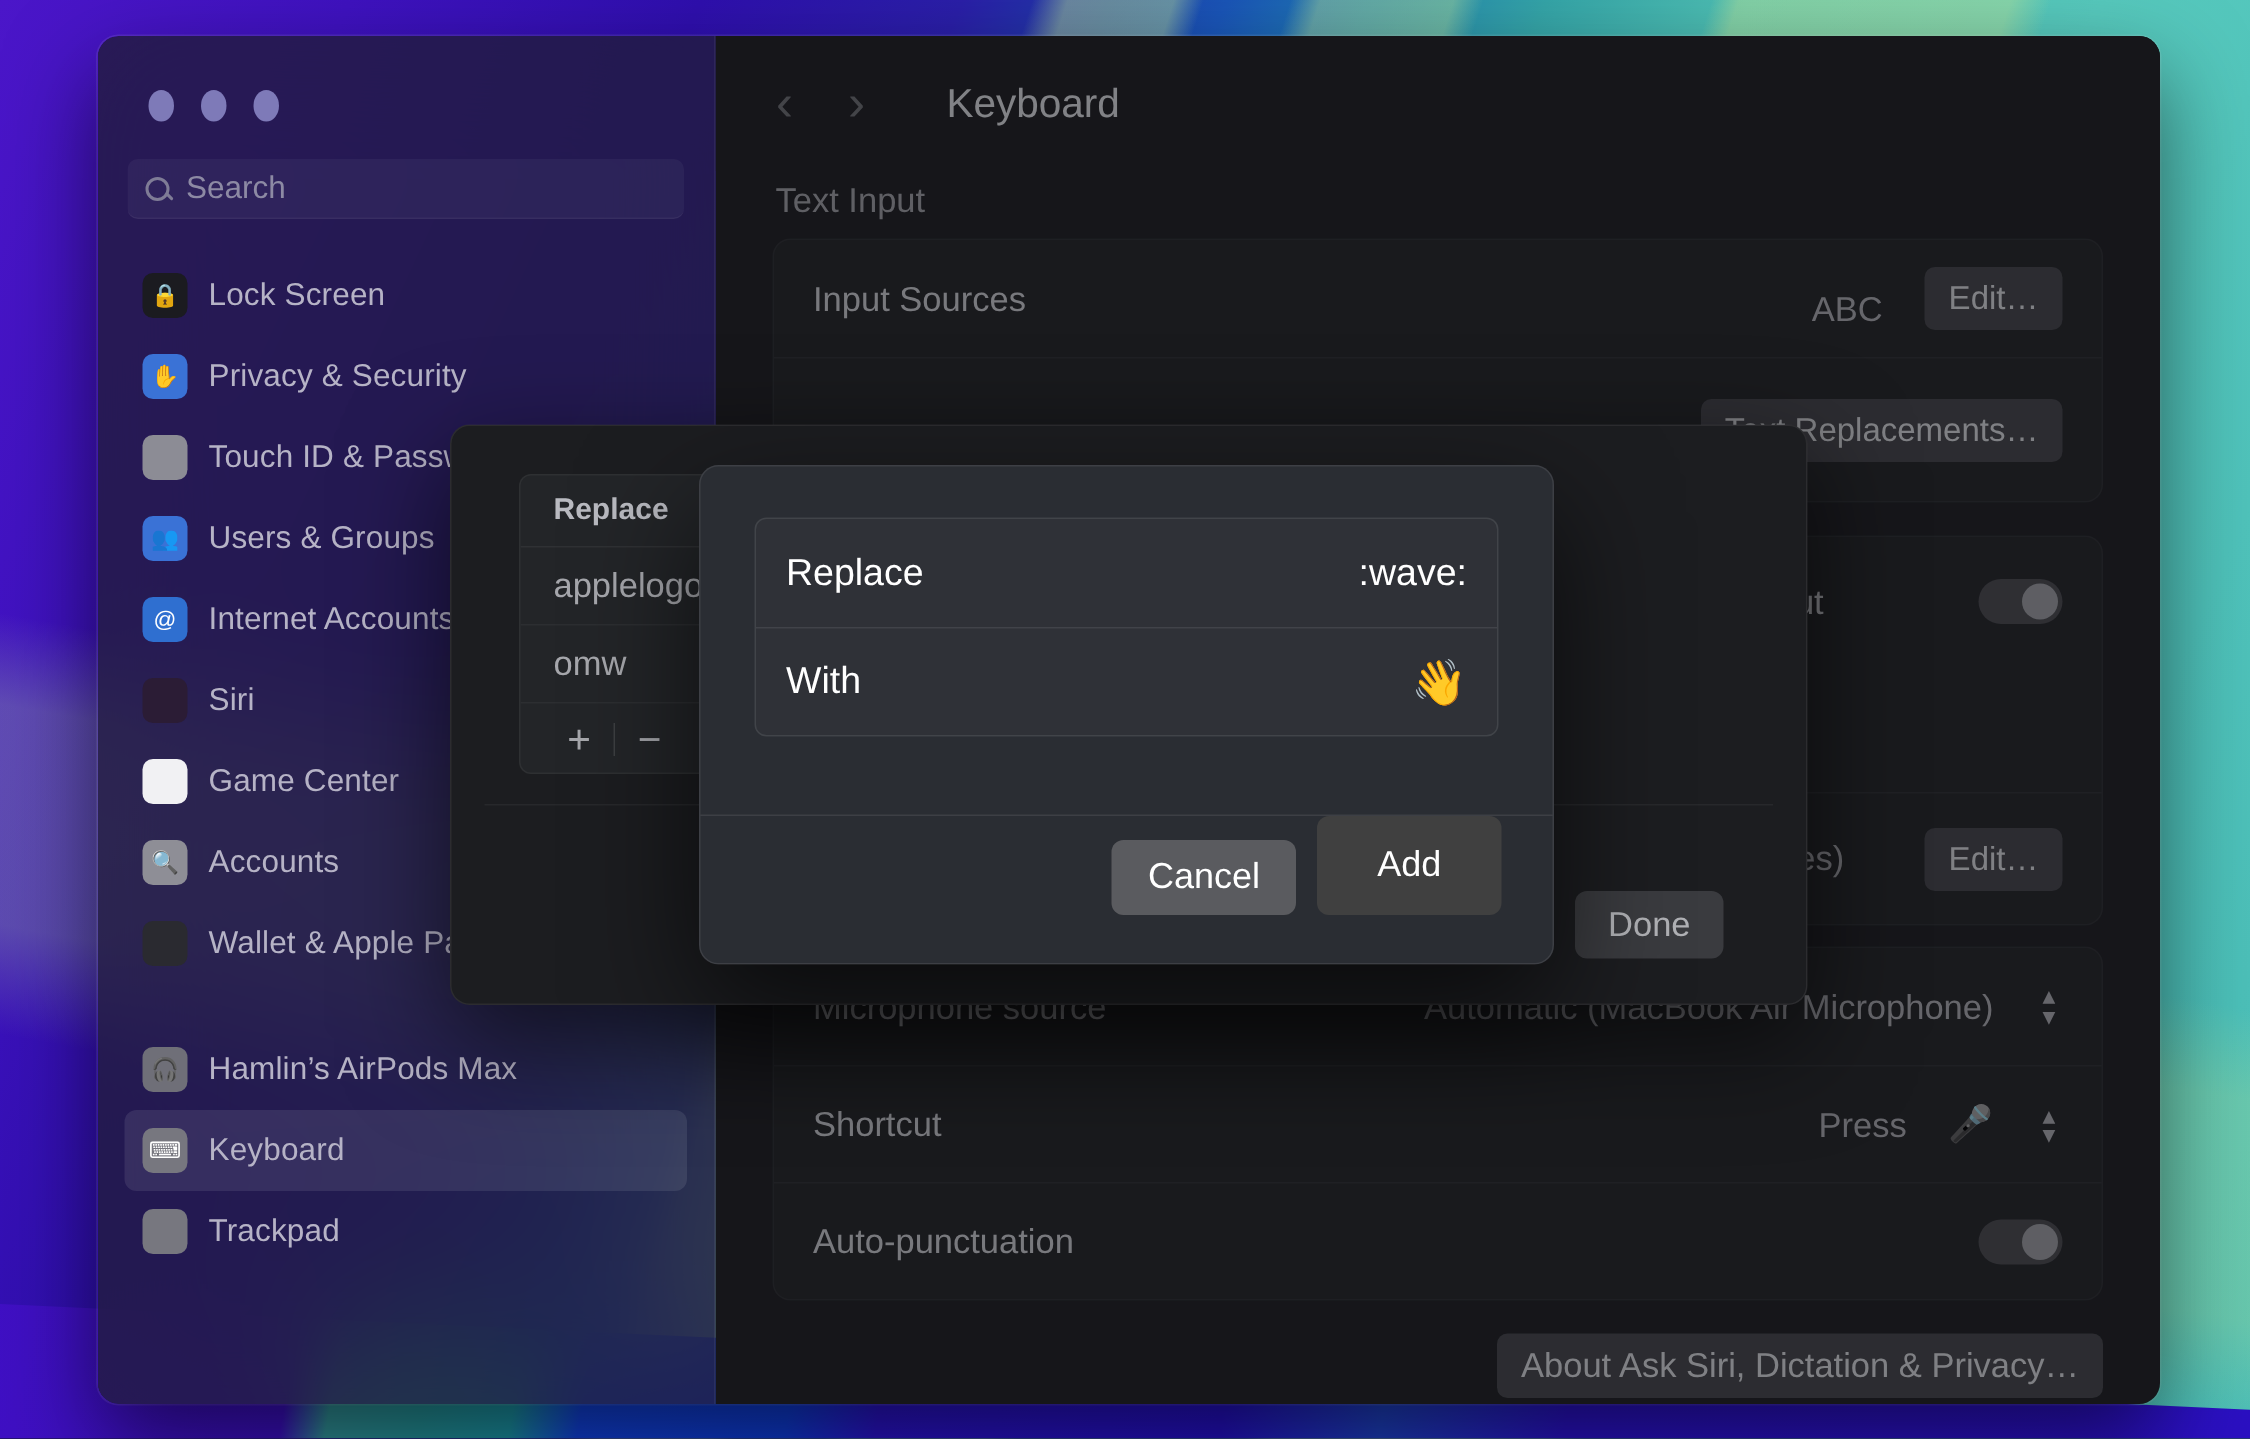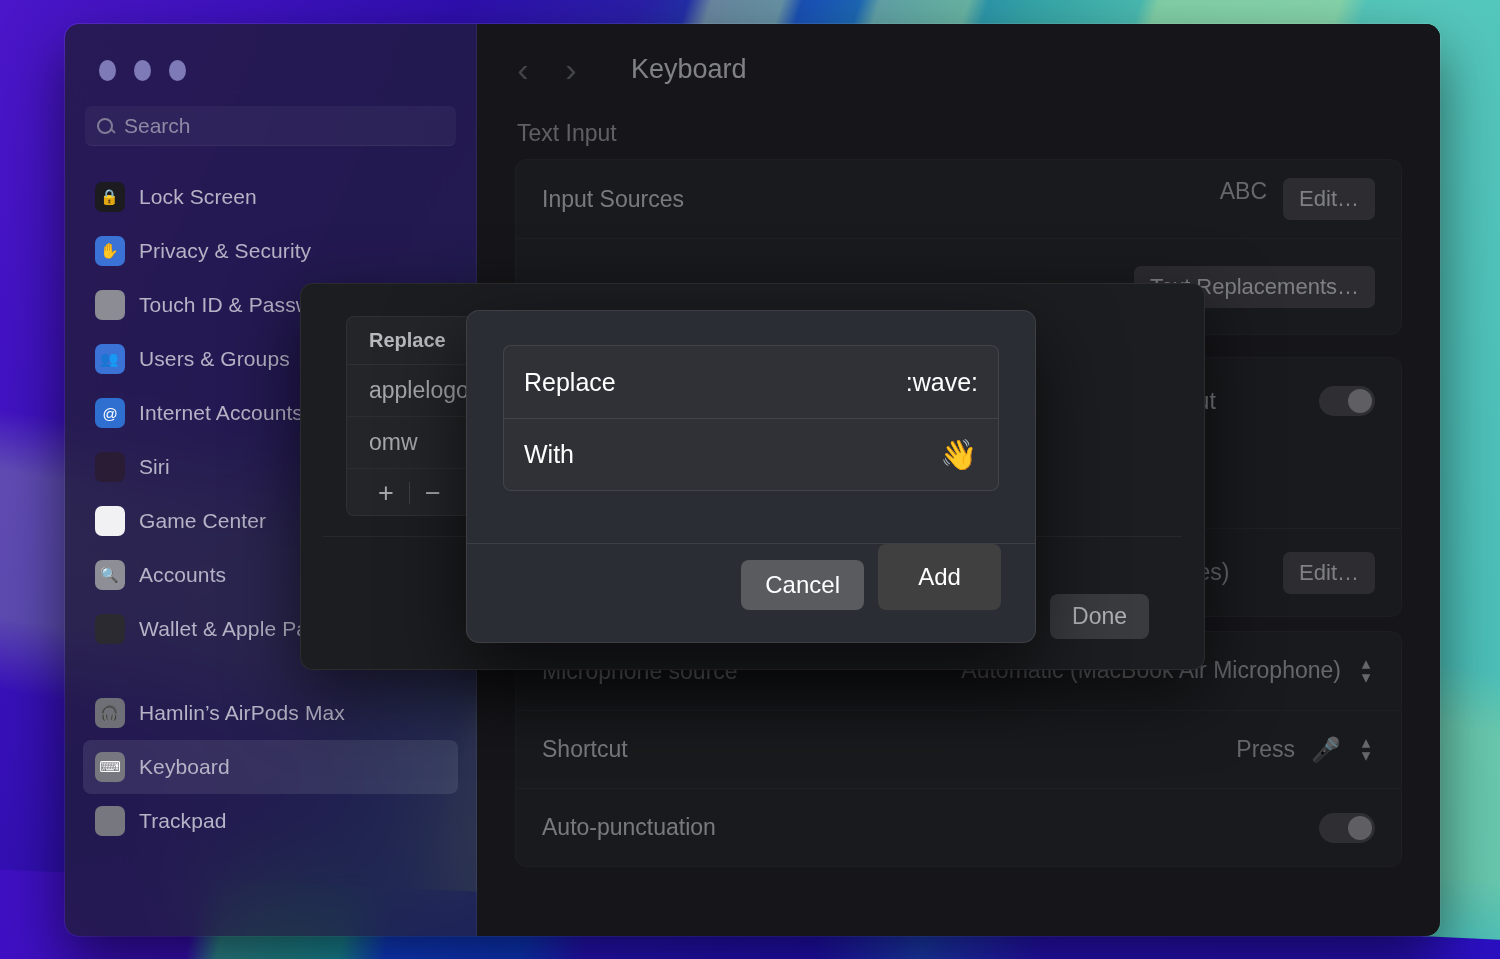--- a/index.html
+++ b/index.html
@@ -203,21 +203,21 @@
     margin-bottom: 22px;
   }
   .row {
     display: flex; align-items: center;
     min-height: 78px;
     padding: 0 26px;
     border-top: 1px solid rgba(255,255,255,0.055);
   }
   .row:first-child { border-top: none; }
   .row-label { font-size: 23px; color: #c9cace; }
-  .row-right { margin-left: auto; display:flex; align-items:flex-start; gap: 16px; }
+  .row-right { margin-left: auto; display:flex; align-items:flex-end; gap: 28px; }
   .row-value { font-size: 23px; color: #a9aaae; }
   .btn {
     background: #45464a;
     color: #d5d6d9;
     border: none;
     border-radius: 7px;
     font-size: 22px;
     padding: 8px 16px;
     font-family: "Liberation Sans", sans-serif;
   }
@@ -494,20 +494,23 @@
         <div class="row">
           <span class="row-label">Auto-punctuation</span>
           <span class="row-right">
             <span class="toggle">
               <span class="knob"></span>
             </span>
           </span>
         </div>
       </div>
 
+      <div style="display:flex;justify-content:flex-end;margin-top:6px;">
+        <button class="btn" style="font-size:23px;">About Ask Siri, Dictation &amp; Privacy…</button>
+      </div>
 
     </div>
 
     <div class="scrim"></div>
   </div>
 </div>
 
 <div id="sheet">
   <div id="tr-table">
     <div class="tr-head">Replace</div>

